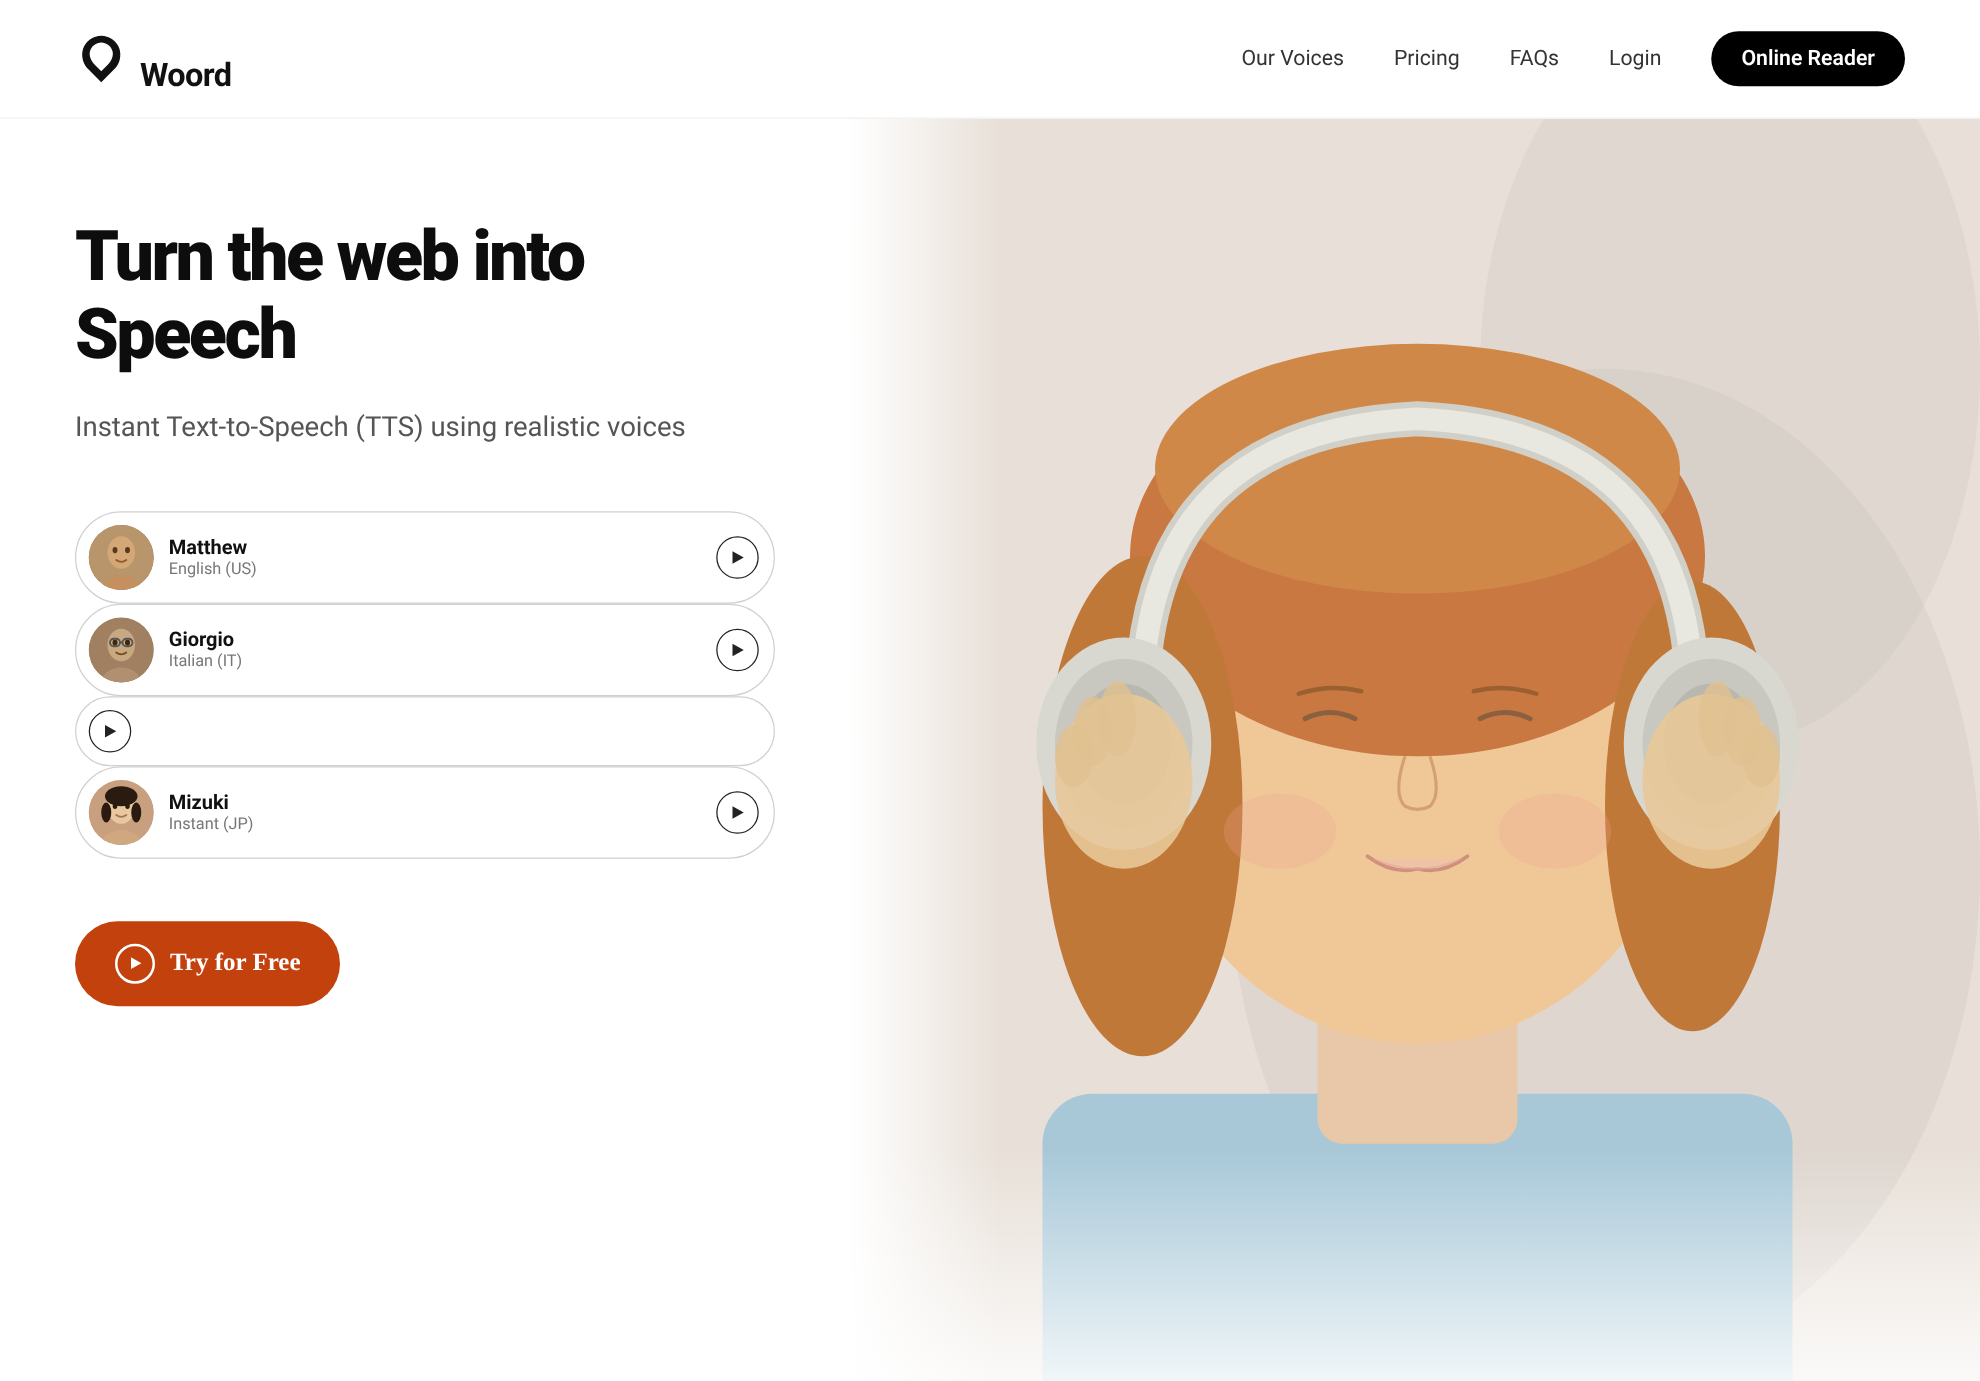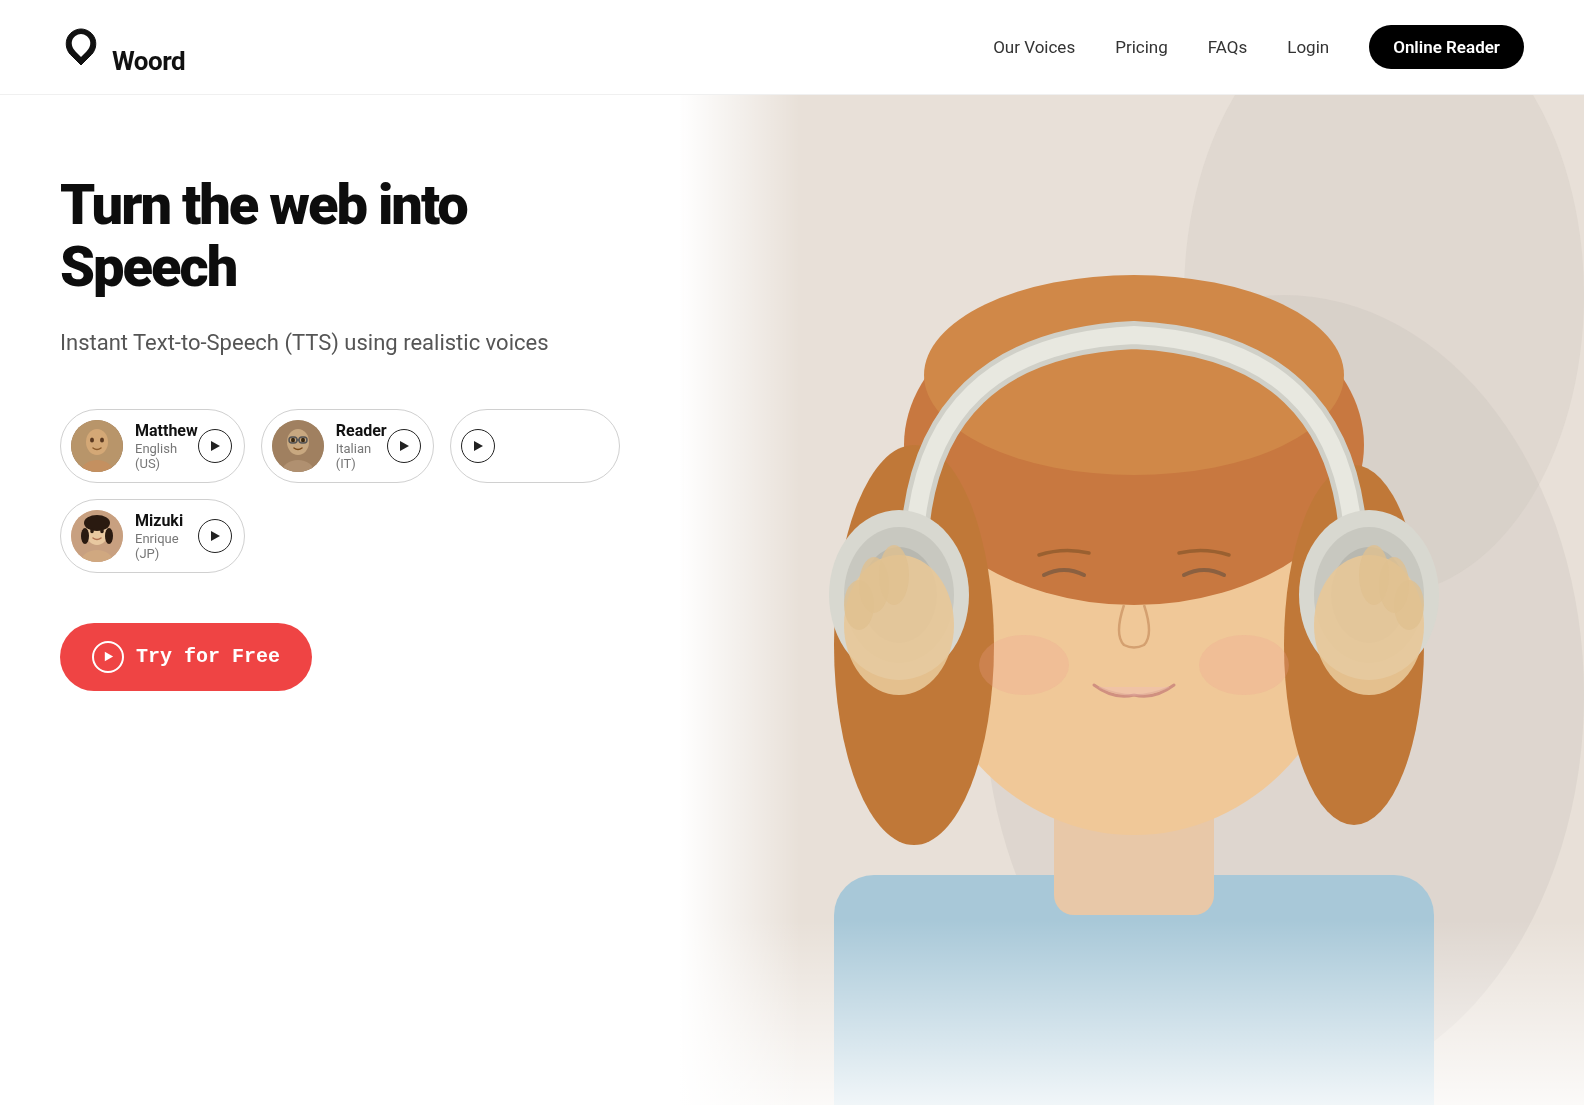--- a/index.html
+++ b/index.html
@@ -106,22 +106,22 @@
       font-size: 22px;
       color: #555;
       margin-bottom: 50px;
       line-height: 1.4;
       font-weight: 400;
     }
 
     
     .voice-grid {
       display: grid;
-      grid-template-columns: 1fr 1fr 1fr;
-      gap: 16px;
+      grid-template-columns: 1fr;
+      gap: 0;
       margin-bottom: 50px;
       max-width: 580px;
     }
 
     .voice-card {
       display: flex;
       align-items: center;
       justify-content: space-between;
       border: 1.5px solid #d0d0d0;
       border-radius: 50px;
@@ -184,29 +184,29 @@
       width: 14px;
       height: 14px;
       fill: #222;
     }
 
     
     .try-free-btn {
       display: flex;
       align-items: center;
       gap: 12px;
-      background: #ef4444;
+      background: #c2410c;
       color: #fff;
       border: none;
       border-radius: 50px;
       padding: 18px 32px;
       font-size: 20px;
       font-weight: 600;
       cursor: pointer;
-      font-family: Liberation Mono, monospace;
+      font-family: Liberation Serif, serif;
       width: fit-content;
     }
 
     .try-free-btn .btn-play-icon {
       width: 32px;
       height: 32px;
       border-radius: 50%;
       border: 2px solid #fff;
       display: flex;
       align-items: center;
@@ -342,21 +342,21 @@
               <ellipse cx="21" cy="20" rx="2" ry="2.5" fill="#3a2810"></ellipse>
               <ellipse cx="31" cy="20" rx="2" ry="2.5" fill="#3a2810"></ellipse>
 
               <rect x="17" y="17" width="8" height="6" rx="3" stroke="#555" stroke-width="1.5" fill="none"></rect>
               <rect x="27" y="17" width="8" height="6" rx="3" stroke="#555" stroke-width="1.5" fill="none"></rect>
               <line x1="25" y1="20" x2="27" y2="20" stroke="#555" stroke-width="1.5"></line>
               <path d="M22 28 Q26 31 30 28" stroke="#7a4a1a" stroke-width="1.5" fill="none" stroke-linecap="round"></path>
             </svg>
           </div>
           <div class="voice-info">
-            <span class="voice-name">Reader</span>
+            <span class="voice-name">Giorgio</span>
             <span class="voice-lang">Italian (IT)</span>
           </div>
         </div>
         <div class="play-btn">
           <svg viewBox="0 0 14 14" xmlns="http://www.w3.org/2000/svg">
             <polygon points="3,2 12,7 3,12" fill="#222"></polygon>
           </svg>
         </div>
       </div>
 
@@ -379,21 +379,21 @@
               <ellipse cx="26" cy="13" rx="13" ry="8" fill="#2a1a10"></ellipse>
               <ellipse cx="14" cy="26" rx="4" ry="8" fill="#2a1a10"></ellipse>
               <ellipse cx="38" cy="26" rx="4" ry="8" fill="#2a1a10"></ellipse>
               <ellipse cx="21" cy="21" rx="1.8" ry="2.2" fill="#2a1a10"></ellipse>
               <ellipse cx="31" cy="21" rx="1.8" ry="2.2" fill="#2a1a10"></ellipse>
               <path d="M22 28 Q26 31 30 28" stroke="#b07050" stroke-width="1.5" fill="none" stroke-linecap="round"></path>
             </svg>
           </div>
           <div class="voice-info">
             <span class="voice-name">Mizuki</span>
-            <span class="voice-lang">Enrique (JP)</span>
+            <span class="voice-lang">Instant (JP)</span>
           </div>
         </div>
         <div class="play-btn">
           <svg viewBox="0 0 14 14" xmlns="http://www.w3.org/2000/svg">
             <polygon points="3,2 12,7 3,12" fill="#222"></polygon>
           </svg>
         </div>
       </div>
 
     </div>

